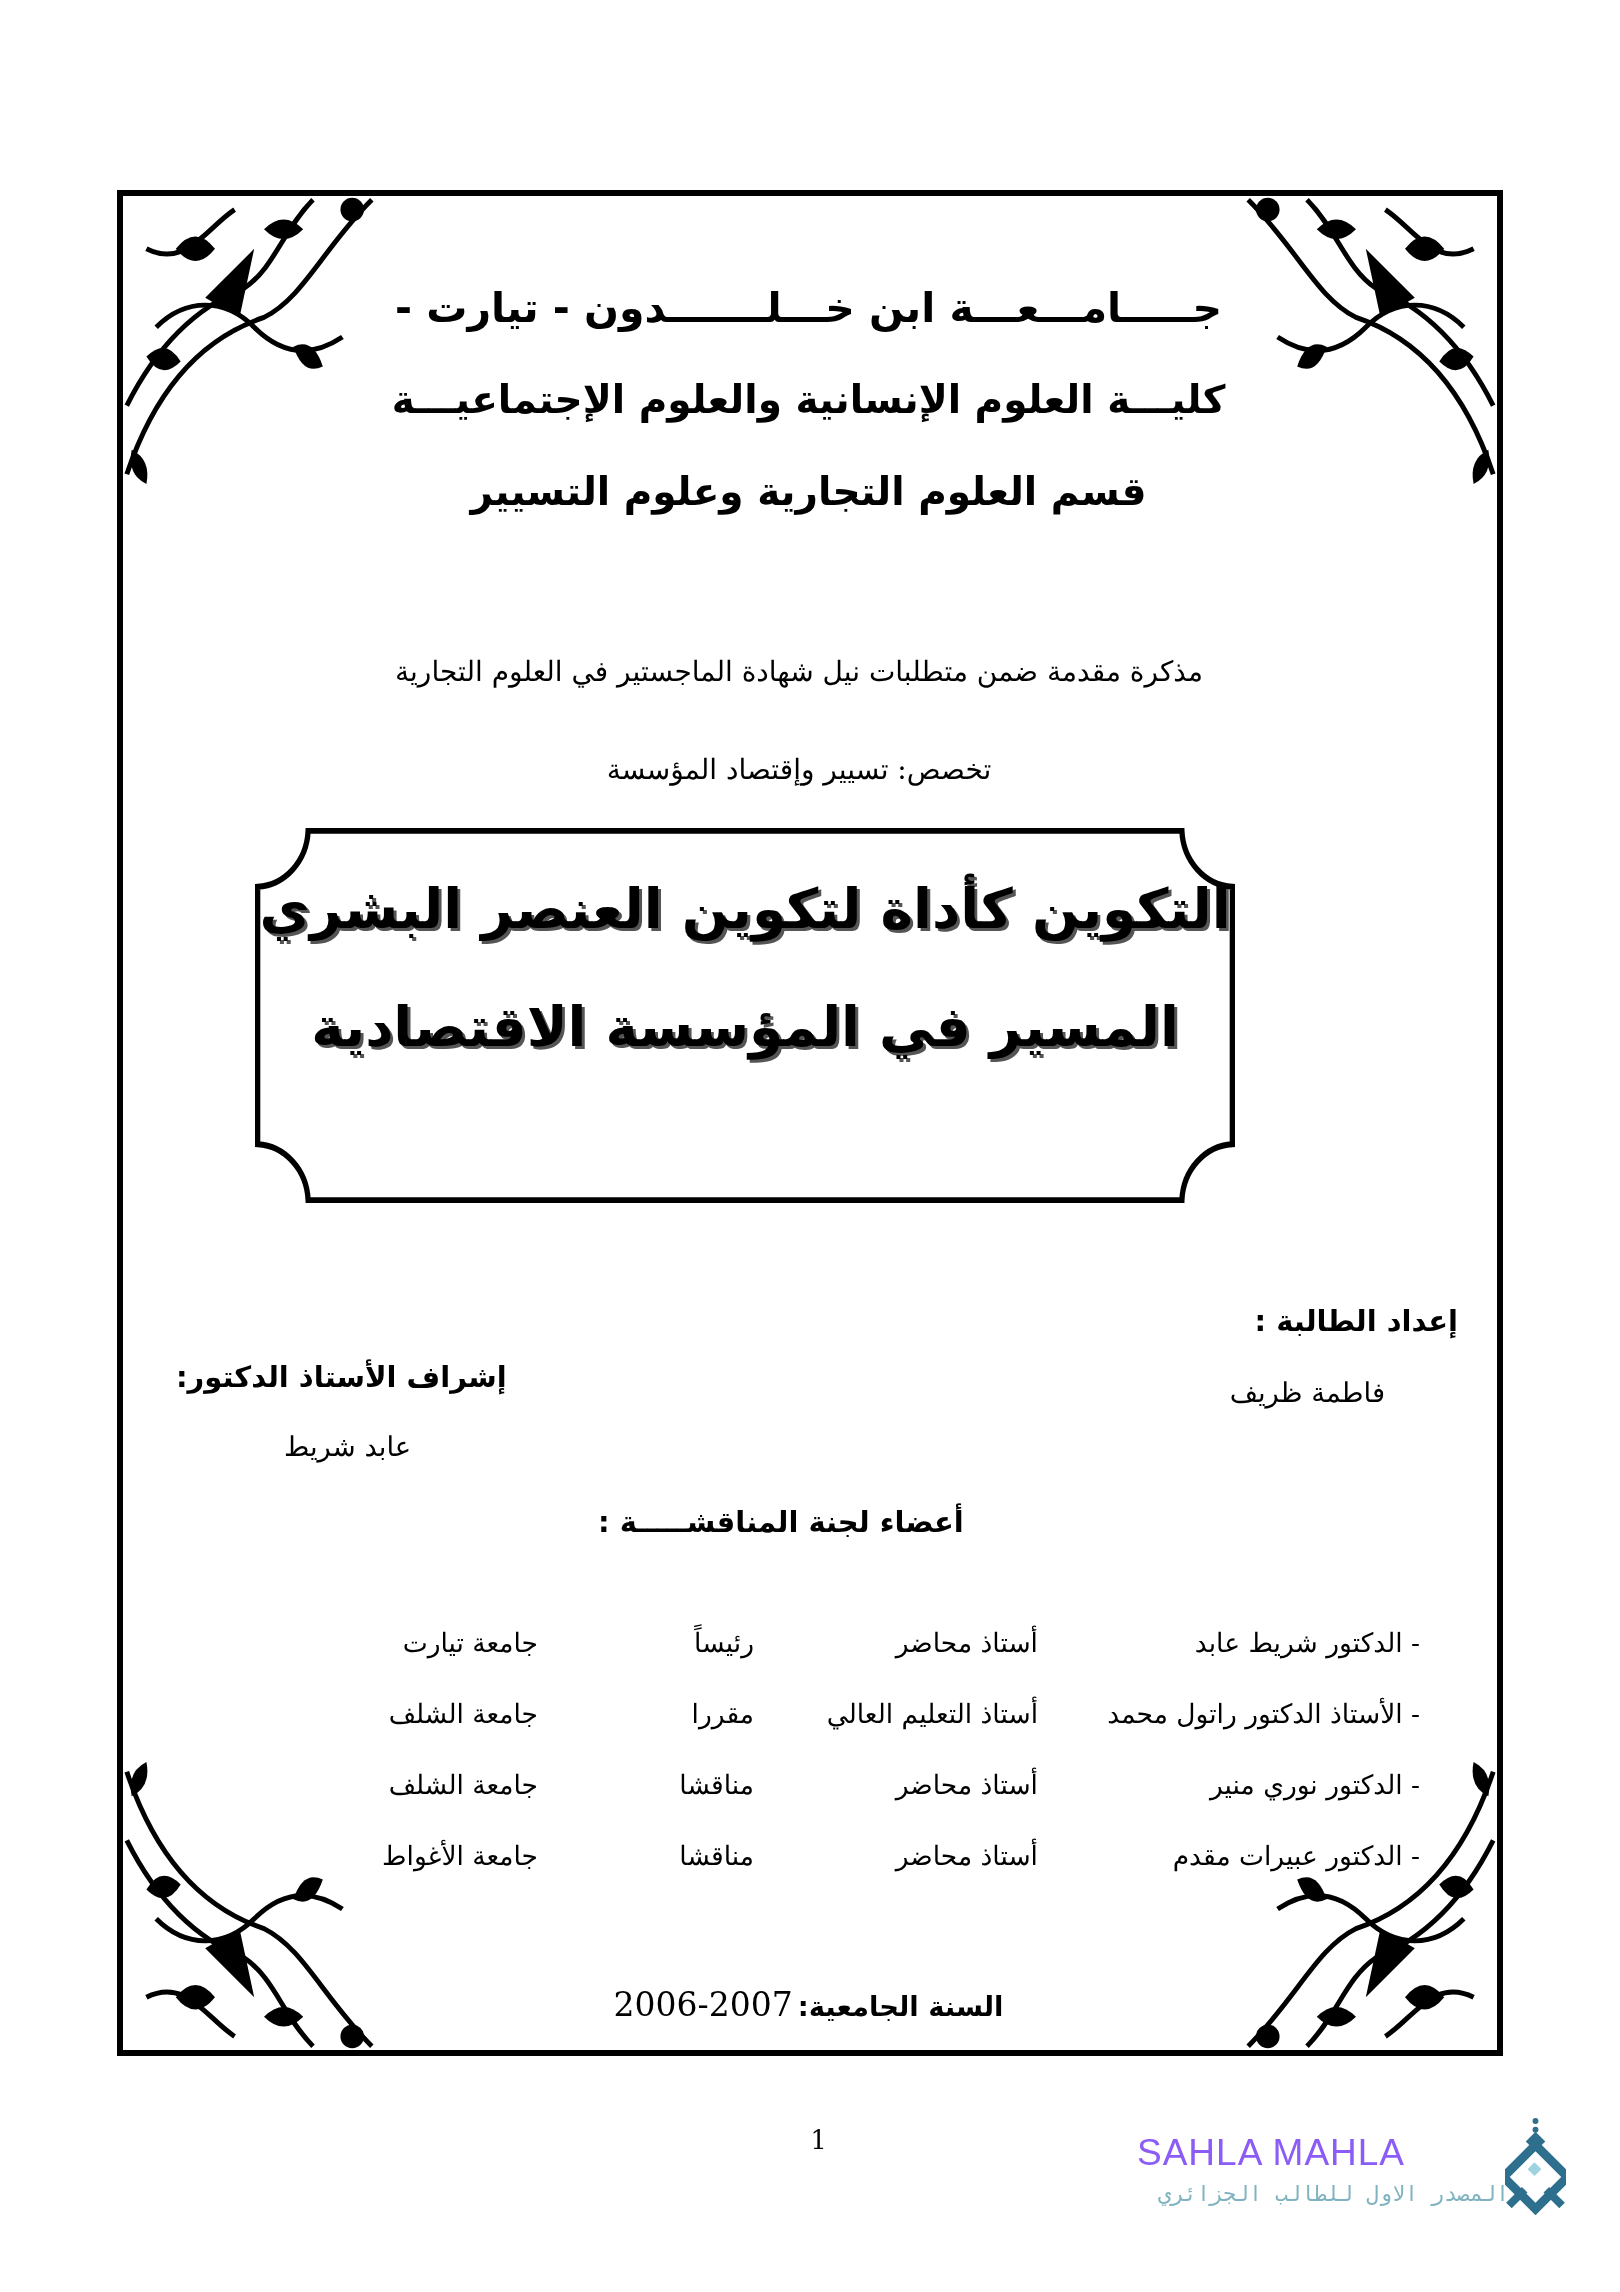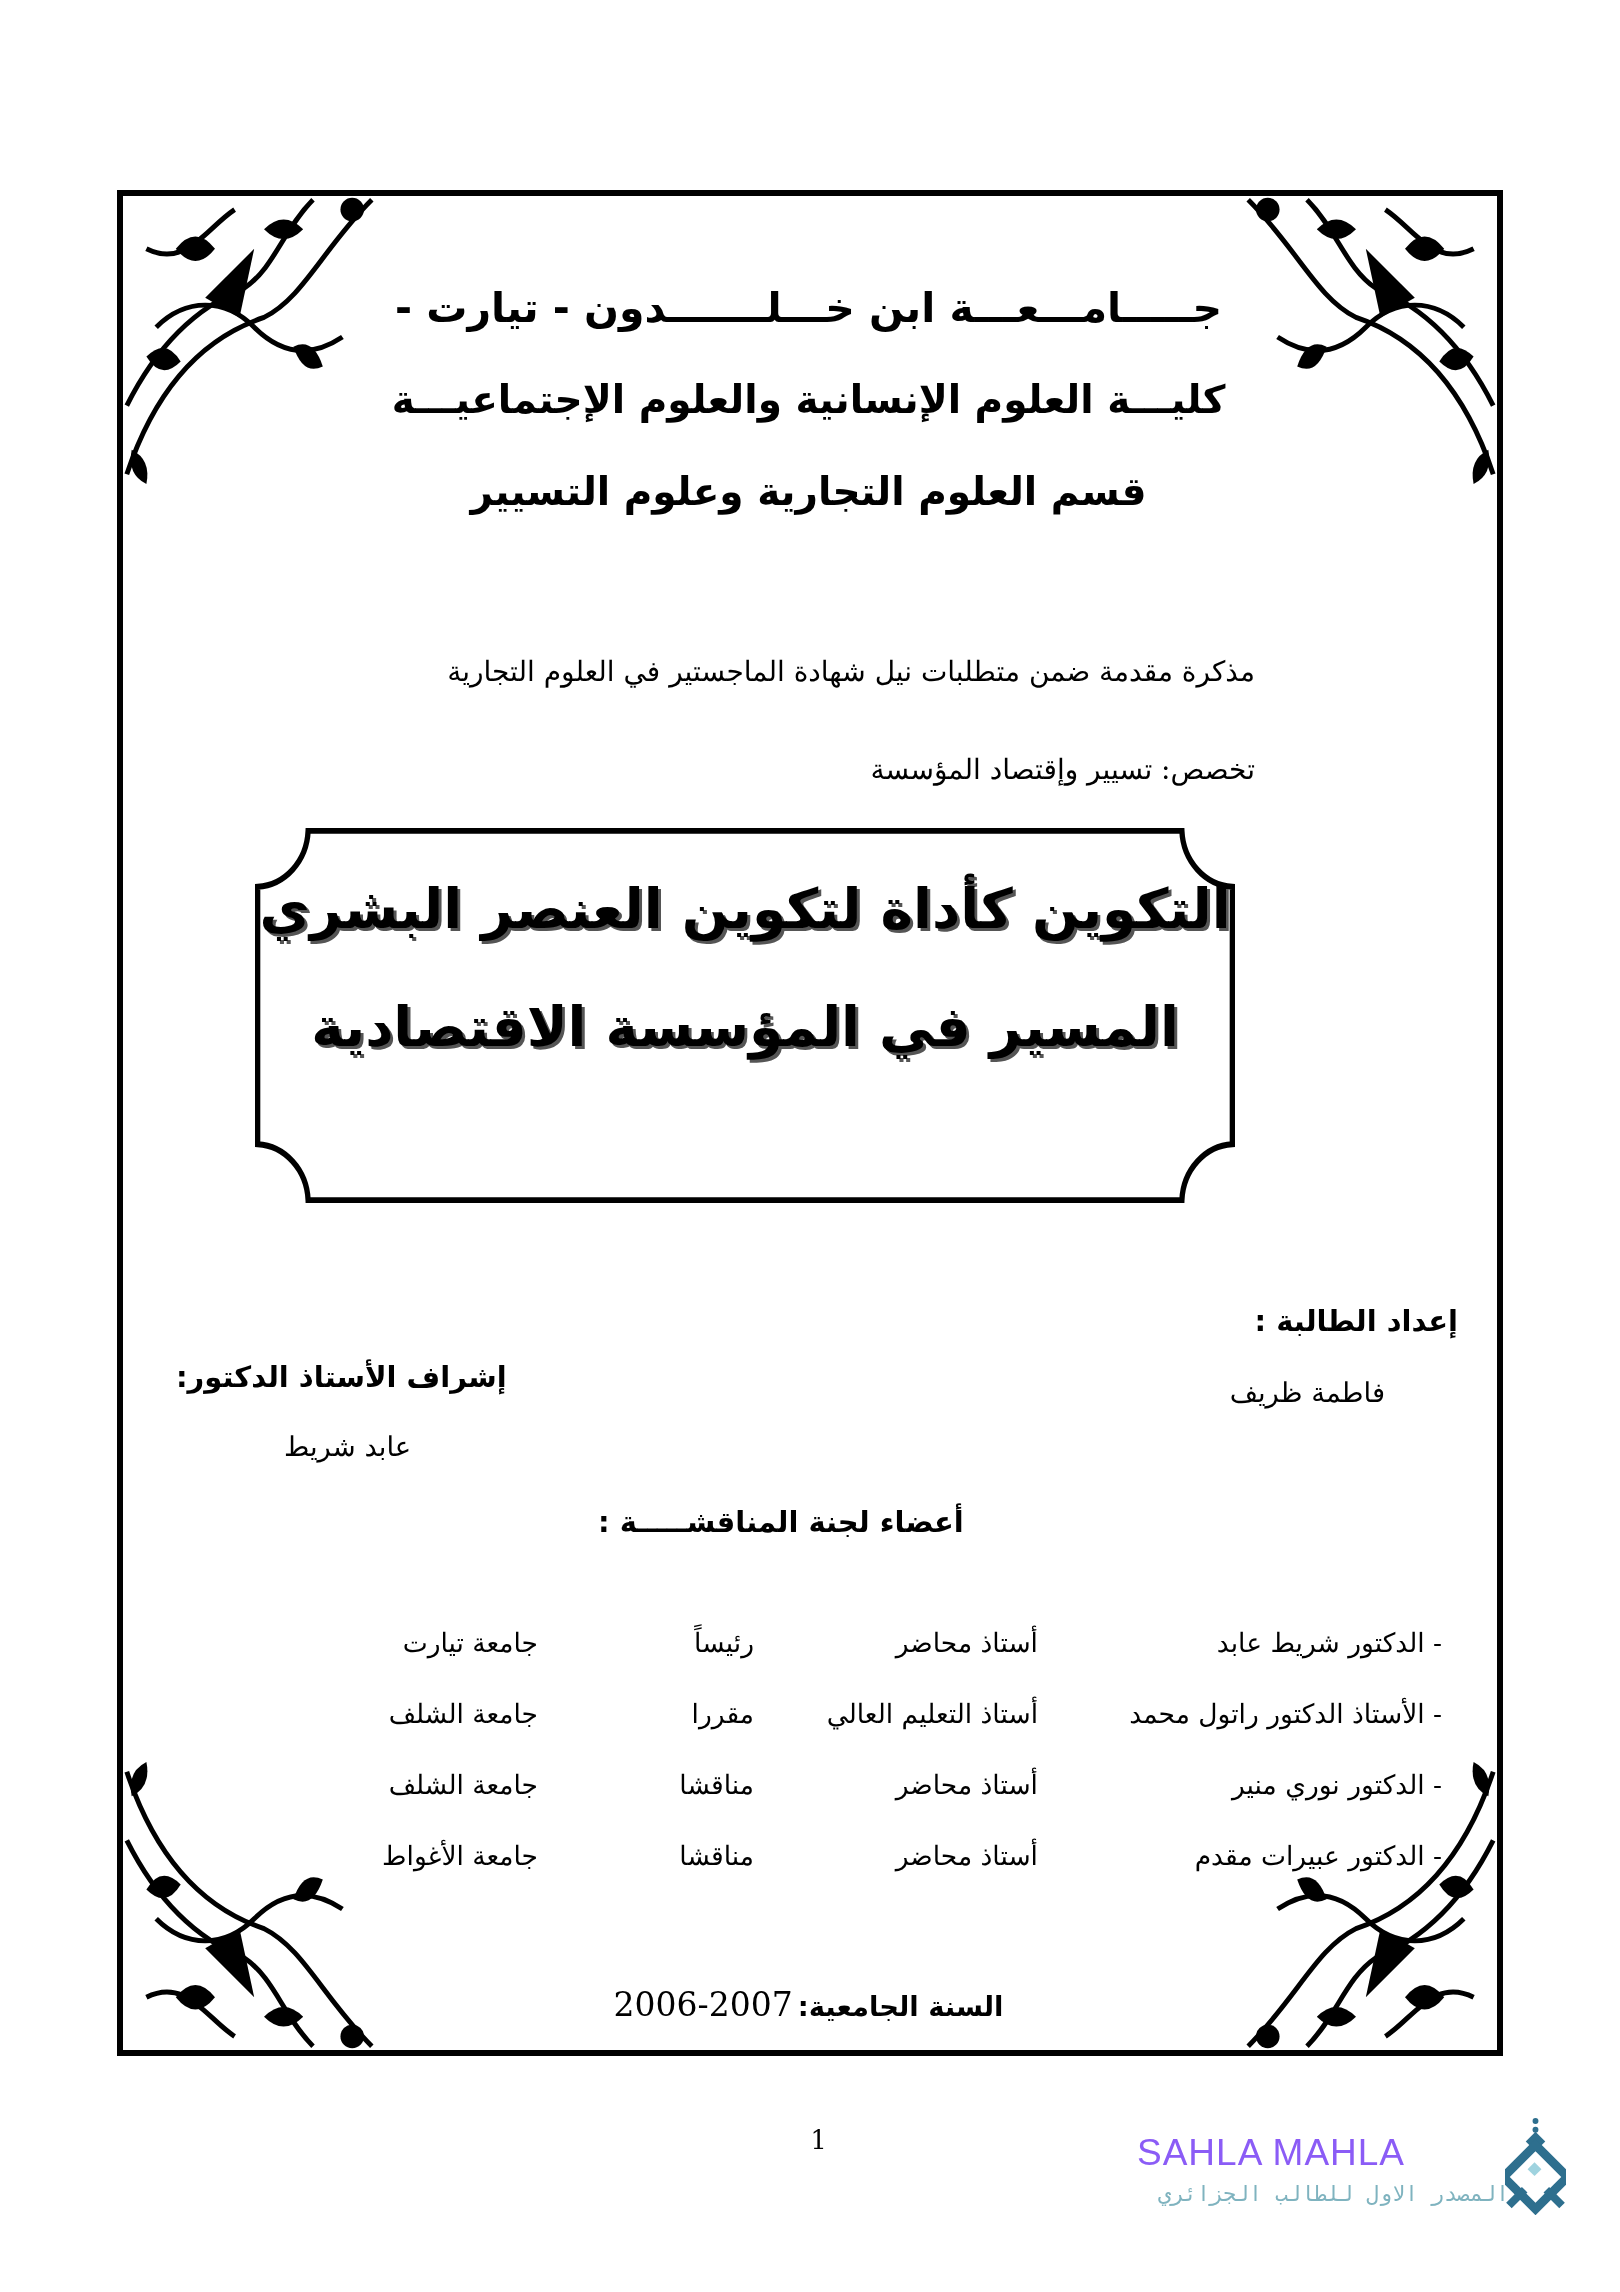--- a/index.html
+++ b/index.html
@@ -14,41 +14,41 @@
 
   .ornament { position:absolute; width:294px; height:294px; }
   .ornament svg { width:100%; height:100%; display:block; }
 
   .hdr { position:absolute; left:294px; width:1029px; text-align:center;
          font-family:"DejaVu Sans", sans-serif; font-weight:bold; white-space:nowrap; }
   .hdr1 { top:284px; font-size:41px; letter-spacing:2px; }
   .hdr2 { top:377px; font-size:39px; }
   .hdr3 { top:469px; font-size:39px; }
 
-  .sub { position:absolute; left:343px; width:912px; text-align:right;
+  .sub { position:absolute; left:343px; width:912px; text-align:center;
          font-family:"DejaVu Serif", serif; font-size:28px; white-space:nowrap; }
   .sub1 { top:655px; }
   .sub2 { top:753px; }
 
   .titlebox { position:absolute; left:255px; top:828px; width:980px; height:375px; }
   .titlebox svg { position:absolute; left:0; top:0; width:100%; height:100%; }
   .title-line { position:absolute; left:0; width:100%; text-align:center;
                 font-family:"DejaVu Sans", sans-serif; font-weight:bold; font-size:55px;
                 text-shadow:2.9px 2.9px 0 #555; white-space:nowrap; }
   .t1 { top:49px; }
   .t2 { top:167px; }
 
   .lbl-bold { font-family:"DejaVu Sans", sans-serif; font-weight:bold; font-size:29px; white-space:nowrap; }
   .txt { font-family:"DejaVu Serif", serif; font-size:27.4px; white-space:nowrap; }
 
   .committee { position:absolute; left:274px; top:1627px; width:1176px; }
   .crow { position:relative; height:71px; }
   .crow > span { position:absolute; top:0; font-family:"DejaVu Serif", serif; font-size:26.5px;
                  white-space:nowrap; direction:rtl; }
-  .c-name { right:8px; }
+  .c-name { right:30px; }
   .c-rank { right:412px; }
   .c-role { right:696px; }
   .c-univ { right:912px; }
 
   .year { position:absolute; left:588px; top:1985px; width:441px; text-align:center; white-space:nowrap; }
   .year .yl { font-family:"DejaVu Sans", sans-serif; font-weight:bold; font-size:27.4px; }
   .year .yv { font-family:"DejaVu Serif", serif; font-size:33px; }
 
   .pagenum { position:absolute; left:804px; top:2125px; width:29px; text-align:center;
              font-family:"DejaVu Serif", serif; font-size:25.5px; }

